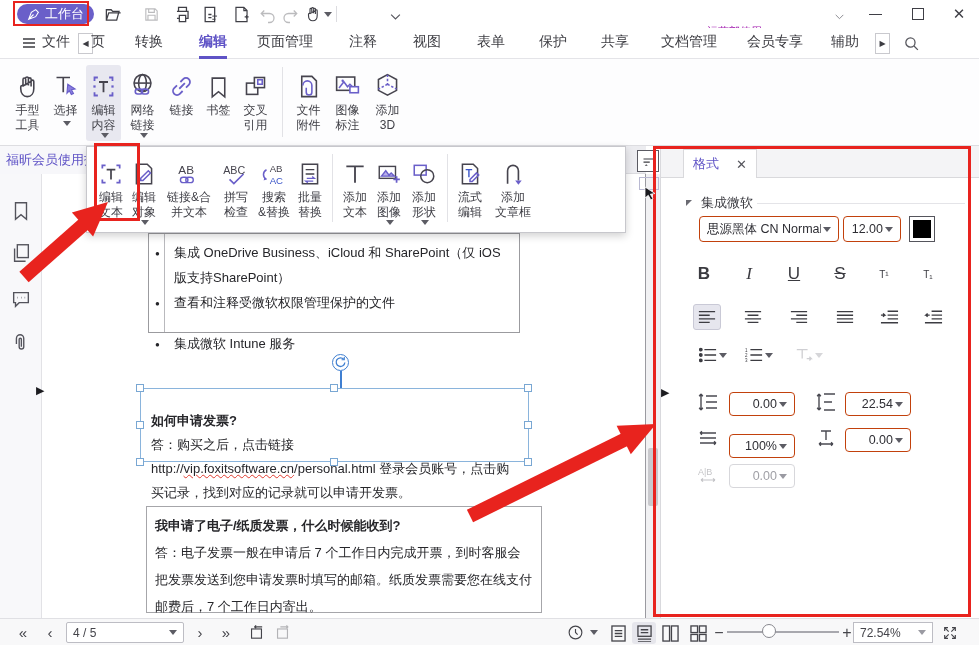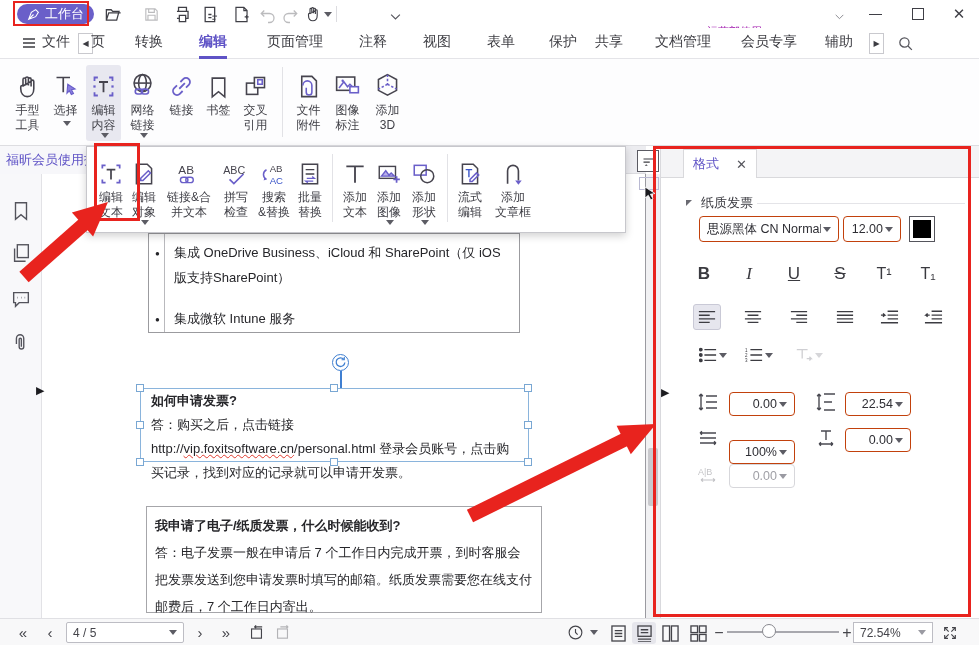--- a/index.html
+++ b/index.html
@@ -57,21 +57,21 @@
   .vthumb{position:absolute;left:648px;top:448px;width:10px;height:58px;background:#c9c9cd;border-radius:2px}
 
   .bullet-box{position:absolute;left:148px;top:233px;width:372px;height:100px;border:1px solid #9b9b9f;padding:6px 10px 0 4px;font-size:13px;line-height:25px;color:#26262a}
   .bullet-box li{list-style:none;position:relative;padding-left:21px}
   .bullet-box li::before{content:"●";position:absolute;left:2px;font-size:8px;top:1px}
   .bullet-box li.gap{margin-top:16px}
   .bullet-box .innerline{position:absolute;left:15px;top:0;bottom:0;width:1px;background:#b9b9bd}
 
   .rot-handle{position:absolute;left:332px;top:354px;width:17px;height:17px;border:1.6px solid #3f7fd1;border-radius:50%}
   .rot-stem{position:absolute;left:340px;top:371px;width:1.6px;height:17px;background:#3f7fd1}
-  .textbox1{position:absolute;left:140px;top:388px;width:389px;height:74px;border:1.4px solid #8ab4dc;padding:0 10px;font-size:13px;line-height:24px;color:#26262a;background:#fff}
+  .textbox1{position:absolute;left:140px;top:388px;width:389px;height:74px;border:1.4px solid #8ab4dc;padding:20px 10px;font-size:13px;line-height:24px;color:#26262a;background:#fff}
   .handle{position:absolute;width:8px;height:8px;background:#fff;border:1px solid #79a7d3;z-index:8}
   .q{font-weight:bold}
   .wavy{text-decoration:underline;text-decoration-style:wavy;text-decoration-color:#e03a2e;text-decoration-thickness:1px}
   .textbox2{position:absolute;left:146px;top:506px;width:396px;height:107px;border:1px solid #a6a6aa;padding:5px 8px;font-size:13px;line-height:27px;color:#26262a}
 
   
   .panel-toggle{position:absolute;left:637px;top:150px;width:22px;height:22px;border:1px solid #5a5a62;background:#fff;display:flex;align-items:center;justify-content:center;z-index:6}
   .ghost-box{position:absolute;left:639px;top:177px;width:20px;height:13px;border:1px solid #b9b9d2;z-index:6}
   .cursor-arrow{position:absolute;left:644px;top:186px;z-index:70}
   .panel-collapse{position:absolute;left:661px;top:386px;font-size:11px;color:#1c1c20;z-index:30}
@@ -83,21 +83,21 @@
         display:flex;align-items:center;justify-content:space-between;padding:0 9px;font-size:13px;color:#5f53c6}
   .rtab .x{color:#55555c;font-size:13px}
   .sec-head{position:absolute;left:25px;top:48px;display:flex;align-items:center;gap:9px;font-size:13px;color:#3a3a40}
   .sec-tri{width:0;height:0;border-top:6px solid #6a6a72;border-right:6px solid transparent}
   .sec-line{position:absolute;left:96px;top:57px;width:208px;height:1px;background:#e4e4e8}
   .combo{position:absolute;height:26px;border:1px solid #c2410c;border-radius:4px;background:#fff;display:flex;align-items:center;justify-content:flex-end;padding:0 7px;font-size:12.5px;color:#2e2e34}
   .combo.dis{color:#a0a0a6;border-color:#d7d7db}
   .swatch{position:absolute;left:248px;top:70px;width:26px;height:26px;border:1px solid #55555c;background:#fff;padding:3px}
   .swatch i{display:block;width:100%;height:100%;background:#000}
   .fmt-btn{position:absolute;width:30px;height:28px;display:flex;align-items:center;justify-content:center;font-size:17px;color:#3a3a40}
-  .fmt-btn.sm{font-size:16px}
+  .fmt-btn.sm{font-size:10px}
   .al-btn{position:absolute;width:28px;height:26px;display:flex;align-items:center;justify-content:center;border-radius:3px}
   .al-btn.active{background:#e6e6ee;border:1px solid #c9c9d6}
   .sp-ico{position:absolute;width:24px;height:22px;color:#4a4a52}
   .sp-ico.dis{opacity:.4}
 
   
   .statusbar{position:absolute;left:0;top:618px;width:979px;height:27px;background:#f8f8f9;border-top:1px solid #e0e0e4;font-size:13px;color:#44444a}
   .st{position:absolute;top:0;height:27px;display:flex;align-items:center;justify-content:center}
   .st-combo{position:absolute;left:66px;top:3px;width:118px;height:21px;border:1px solid #bdbdc4;background:#fff;border-radius:2px;display:flex;align-items:center;justify-content:space-between;padding:0 6px;font-size:12px}
   .view-btn{position:absolute;top:3px;width:24px;height:22px;display:flex;align-items:center;justify-content:center;border-radius:3px}
@@ -187,26 +187,26 @@
   <div class="tb-ico" style="margin-left:18px">
     <svg width="16" height="16" viewBox="0 0 24 24" stroke="#3c3c42" stroke-width="2" fill="none">
         <path d="M3 6h18M3 12h18M3 18h18"></path>
       </svg>
   </div>
   <div class="menu-item" style="margin-left:2px">文件</div>
   <div class="mini-btn" style="margin-left:8px">◀</div>
   <div class="menu-item" style="margin-left:-2px;overflow:hidden;width:18px">页</div>
   <div class="menu-item" style="margin-left:26px">转换</div>
   <div class="menu-item active" style="margin-left:36px">编辑</div>
-  <div class="menu-item" style="margin-left:40px">页面管理</div>
+  <div class="menu-item" style="margin-left:30px">页面管理</div>
   <div class="menu-item" style="margin-left:36px">注释</div>
   <div class="menu-item" style="margin-left:36px">视图</div>
   <div class="menu-item" style="margin-left:36px">表单</div>
   <div class="menu-item" style="margin-left:34px">保护</div>
-  <div class="menu-item" style="margin-left:18px">共享</div>
+  <div class="menu-item" style="margin-left:34px">共享</div>
   <div class="menu-item" style="margin-left:32px">文档管理</div>
   <div class="menu-item" style="margin-left:30px">会员专享</div>
   <div class="menu-item" style="margin-left:28px">辅助</div>
   <div class="mini-btn" style="margin-left:16px">▶</div>
   <div class="tb-ico" style="margin-left:10px">
     <svg width="17" height="17" viewBox="0 0 24 24" fill="none" stroke="#55555c" stroke-width="1.8">
         <circle cx="10.5" cy="10.5" r="6.5"></circle>
         <path d="M15.5 15.5L21 21"></path>
       </svg>
   </div>
@@ -428,20 +428,21 @@
 <div class="sb-expand">▶</div>
 
 <div class="page"></div>
 <div class="page-edge"></div>
 <div class="vscroll"></div>
 <div class="vthumb"></div>
 
 <ul class="bullet-box">
   <span class="innerline"></span>
   <li>集成 OneDrive Business、iCloud 和 SharePoint（仅 iOS 版支持SharePoint）</li>
+  <li>查看和注释受微软权限管理保护的文件</li>
   <li class="gap">集成微软 Intune 服务</li>
 </ul>
 
 <div class="rot-handle">
   <svg width="13" height="13" viewBox="0 0 24 24" style="margin:0.5px" fill="none" stroke="#3f7fd1" stroke-width="2.4">
       <path d="M18 6a8 8 0 1 0 2 6"></path>
       <path d="M19 2v5h-5" stroke-width="2"></path>
     </svg>
 </div>
 <div class="rot-stem"></div>
@@ -480,21 +481,21 @@
 <div class="panel-collapse">▶</div>
 
 <div class="rpanel">
   <div class="rtabbar"></div>
   <div class="rtab">
     <span>格式</span>
     <span class="x">✕</span>
   </div>
   <div class="sec-head">
     <span class="sec-tri"></span>
-    <span>纸质发票</span>
+    <span>集成微软</span>
   </div>
   <div class="sec-line"></div>
 
   <div class="combo" style="left:38px;top:70px;width:140px">
     <span style="overflow:hidden;white-space:nowrap">思源黑体 CN Normal</span>
       <span class="dd"></span>
   </div>
   <div class="combo" style="left:182px;top:70px;width:58px">
     <span>12.00</span>
       <span class="dd"></span>
@@ -583,21 +584,21 @@
   <div class="combo" style="left:184px;top:246px;width:66px;height:24px">
     <span>22.54</span>
       <span class="dd"></span>
   </div>
 
   <div class="sp-ico" style="left:36px;top:282px">
     <svg width="22" height="20" viewBox="0 0 22 20" stroke="#4a4a52" stroke-width="1.4" fill="none">
         <path d="M3 5h16M3 5l2-1.6M3 5l2 1.6M19 15H3M19 15l-2-1.6M19 15l-2 1.6M3 10h16"></path>
       </svg>
   </div>
-  <div class="combo" style="left:68px;top:294px;width:66px;height:24px">
+  <div class="combo" style="left:68px;top:288px;width:66px;height:24px">
     <span>100%</span>
       <span class="dd"></span>
   </div>
   <div class="sp-ico" style="left:154px;top:282px">
     <svg width="22" height="20" viewBox="0 0 22 20" stroke="#4a4a52" stroke-width="1.4" fill="none">
         <path d="M6 3h10M11 3v9M4 16h14M4 16l2-1.6M4 16l2 1.6M18 16l-2-1.6M18 16l-2 1.6"></path>
       </svg>
   </div>
   <div class="combo" style="left:184px;top:282px;width:66px;height:24px">
     <span>0.00</span>

